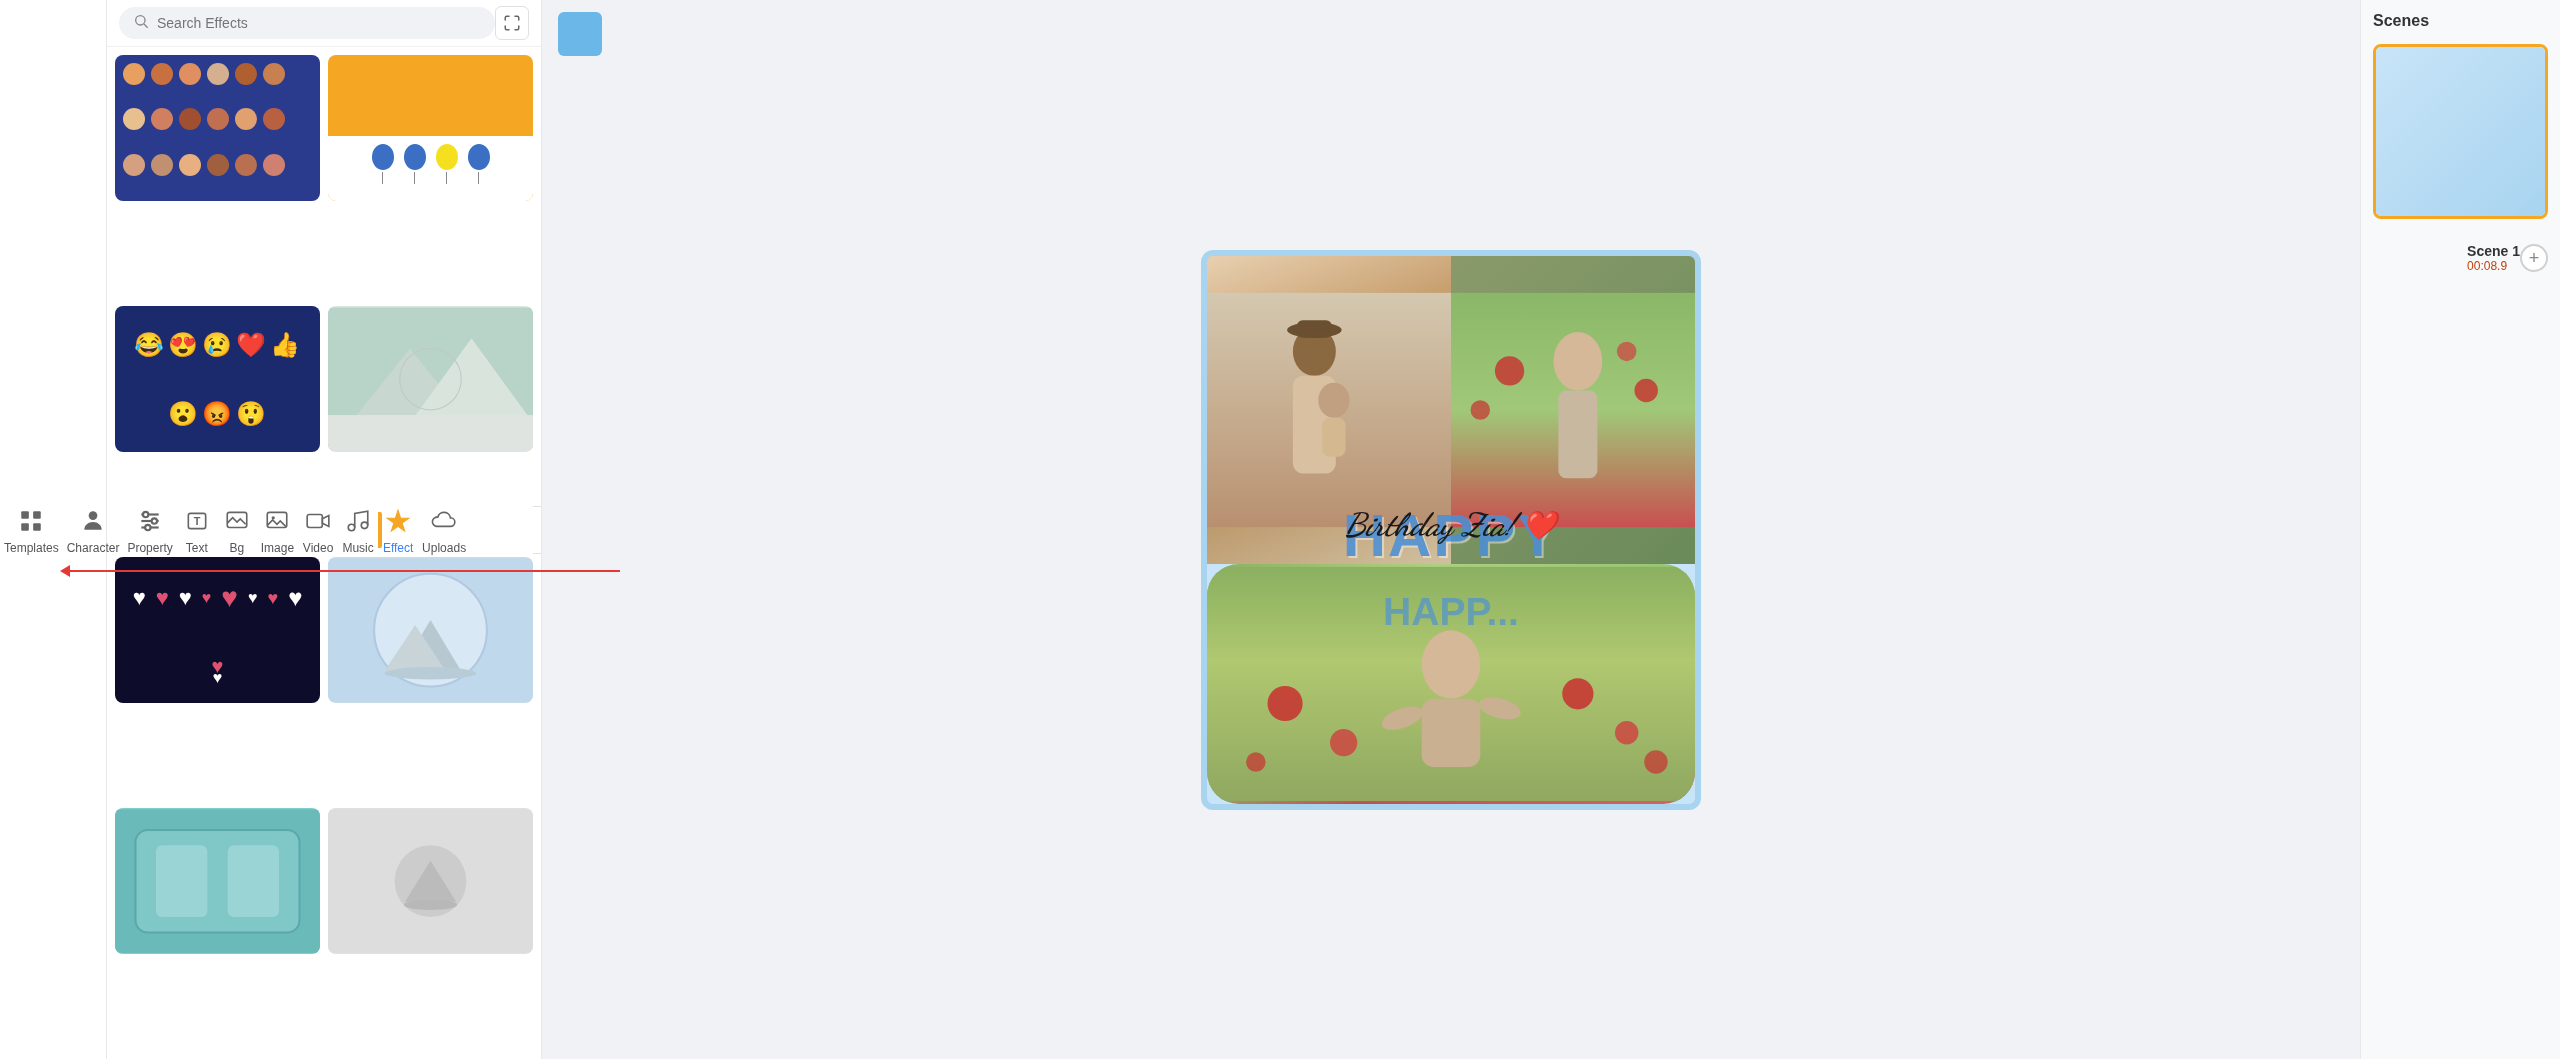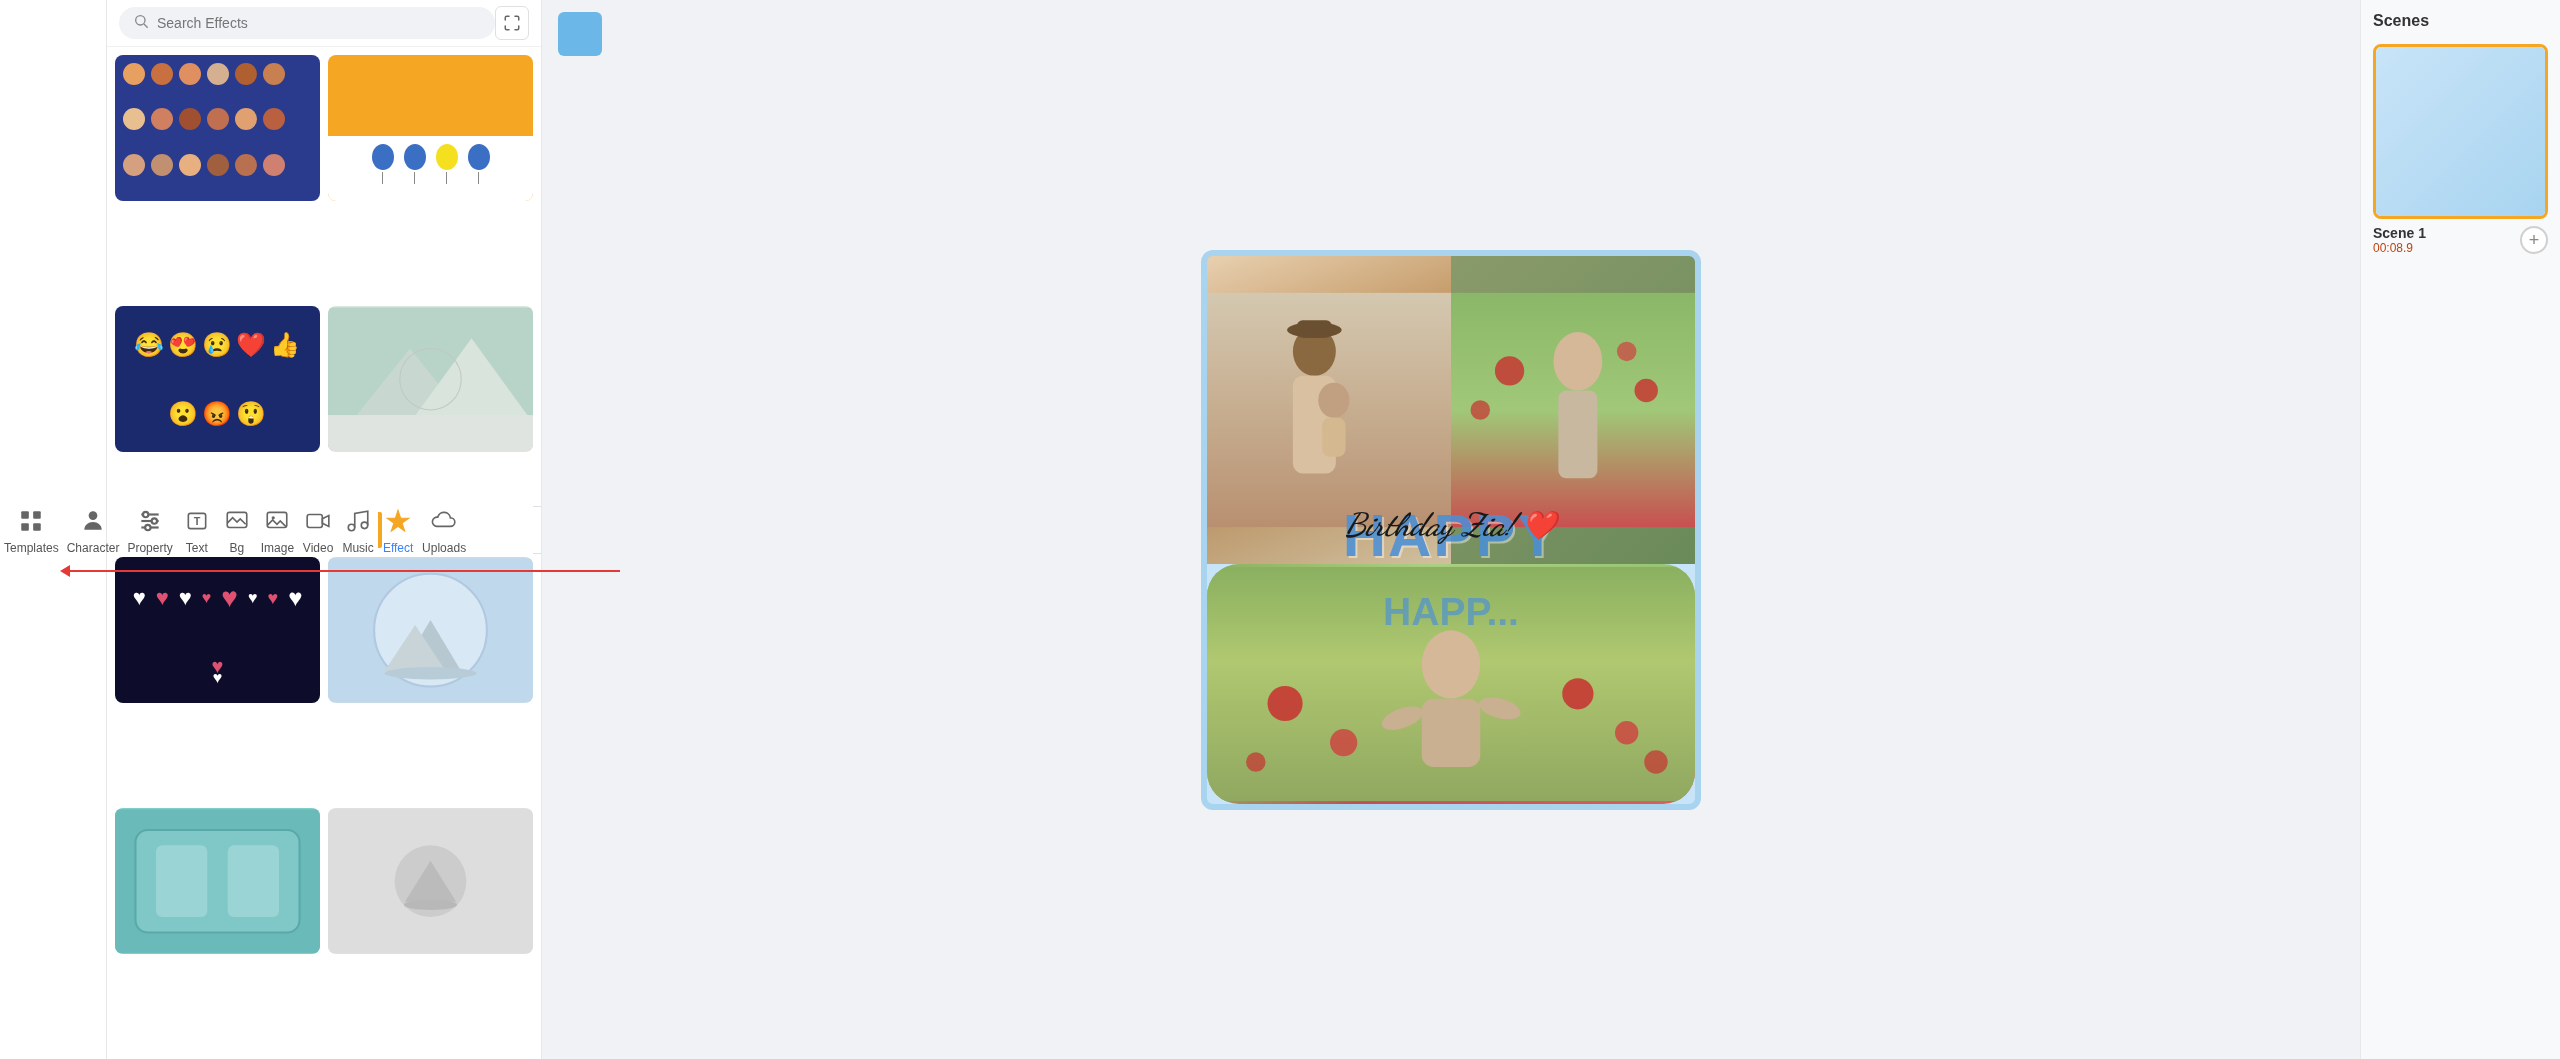--- a/index.html
+++ b/index.html
@@ -375,21 +375,22 @@
       position: relative;
     }
     .scene-thumb-inner {
       width: 100%;
       height: 100%;
       background: linear-gradient(135deg, #c8e4f8 0%, #a8d4f0 100%);
     }
     .scene-info {
       display: flex;
       align-items: center;
-      justify-content: space-between;
+      justify-content: flex-end;
+      margin-top: 18px;
     }
     .scene-name {
       font-size: 14px;
       font-weight: 600;
       color: #333;
     }
     .scene-duration {
       font-size: 12px;
       color: #c2410c;
     }

